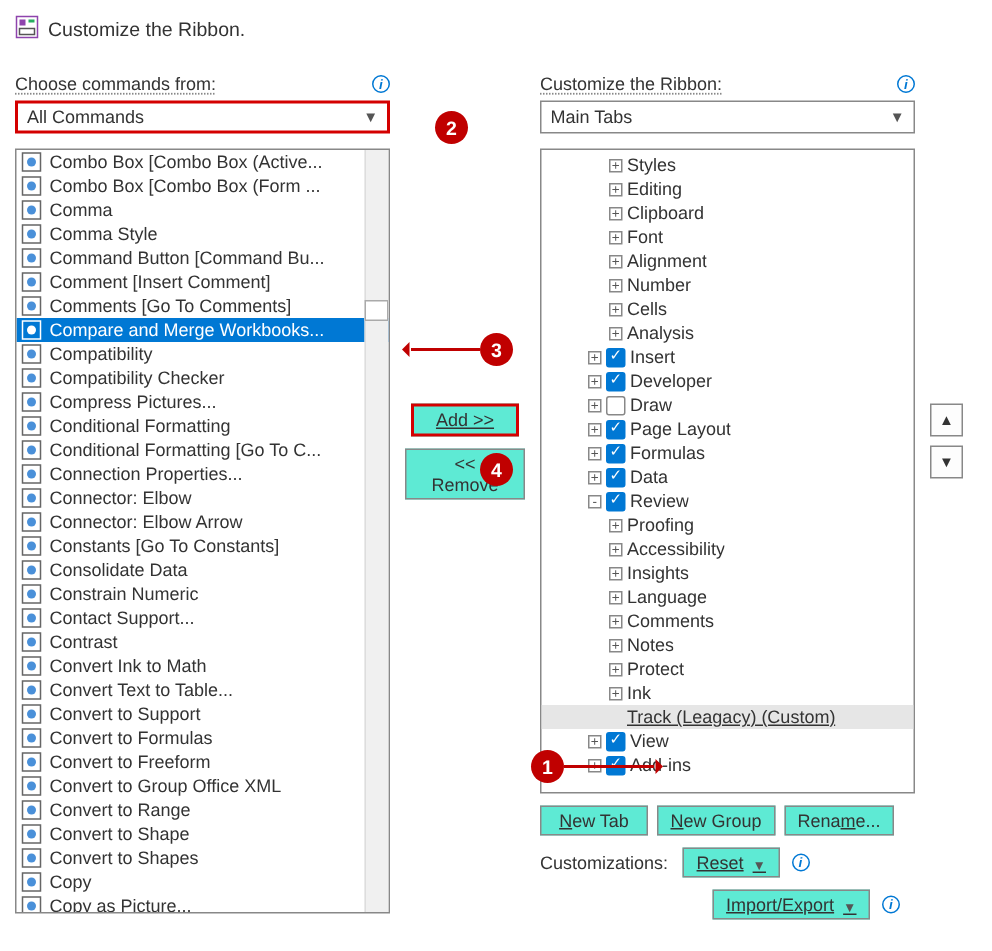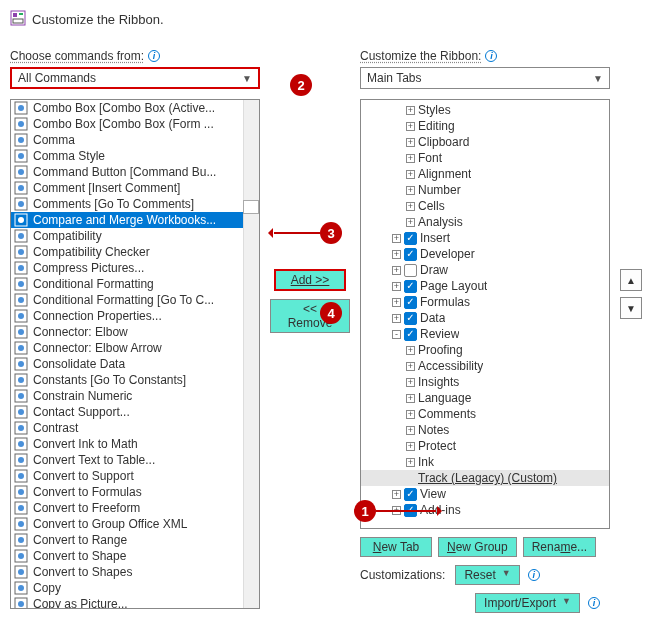--- a/index.html
+++ b/index.html
@@ -7,21 +7,21 @@
 .header { display: flex; align-items: center; gap: 6px; margin-bottom: 20px; }
 .header-icon svg { width: 16px; height: 16px; }
 .header-title { font-size: 13px; }
 
 .cols { display: flex; gap: 10px; align-items: flex-start; }
 .col-left { width: 250px; }
 .col-mid { width: 80px; padding-top: 220px; display: flex; flex-direction: column; align-items: center; }
 .col-right { width: 250px; }
 .col-arrows { width: 24px; padding-top: 220px; display: flex; flex-direction: column; gap: 6px; }
 
-.label-row { display: flex; align-items: center; gap: 4px; margin-bottom: 4px; }
+.label-row { display: flex; align-items: center; gap: 4px; margin-bottom: 4px; justify-content: space-between; }
 .info-icon { width: 12px; height: 12px; border-radius: 50%; border: 1px solid #0078d4; color: #0078d4; display: inline-flex; align-items: center; justify-content: center; font-size: 9px; font-style: italic; font-weight: bold; }
 .underline-label { text-decoration: underline dotted #888; text-underline-offset: 2px; }
 
 .combo { display: flex; align-items: center; justify-content: space-between; border: 1px solid #888; padding: 2px 6px; height: 22px; background: #fff; }
 .combo.red-box { border: 2px solid #d40000; }
 .combo .chev { font-size: 10px; color: #555; }
 
 .listbox { border: 1px solid #888; margin-top: 10px; height: 510px; overflow: hidden; position: relative; }
 .list-inner { position: absolute; inset: 0; overflow: hidden; }
 .list-item { display: flex; align-items: center; height: 16px; padding: 0 2px; gap: 4px; white-space: nowrap; }
@@ -38,21 +38,21 @@
 .expander { width: 9px; height: 9px; border: 1px solid #888; display: inline-flex; align-items: center; justify-content: center; font-size: 9px; line-height: 1; color: #555; flex: 0 0 9px; }
 .spacer { display:inline-block; }
 .chk { width: 13px; height: 13px; border: 1px solid #888; border-radius: 2px; display: inline-flex; align-items: center; justify-content: center; flex: 0 0 13px; }
 .chk.checked { background: #0078d4; border-color: #0078d4; }
 .chk.checked::after { content: "✓"; color: #fff; font-size: 10px; line-height: 1; }
 .tree-label { overflow: hidden; text-overflow: ellipsis; }
 .tree-row.hl { background: #e6e6e6; text-decoration: underline; }
 
 .btn { border: 1px solid #888; background: #5eead4; padding: 2px 8px; min-width: 72px; text-align: center; display: inline-block; }
 .btn.red-box { border: 2px solid #d40000; }
-.btn.combo-btn { display:inline-flex; align-items:flex-start; gap:6px; min-width:0;}
+.btn.combo-btn { display:inline-flex; align-items:flex-end; gap:6px; min-width:0;text-decoration:underline;}
 .btn .chev { font-size:9px; color:#555; }
 .mid-gap { height: 8px; }
 
 .arrow-btn { width: 22px; height: 22px; border: 1px solid #888; background: #fdfdfd; display: flex; align-items: center; justify-content: center; font-size: 10px; }
 
 .bottom-row { display: flex; gap: 6px; margin-top: 8px; align-items:center; }
 .bottom-row .lbl { margin-right: 4px; }
 .info-inline { margin-left: 2px; }
 
 .callout { position: absolute; width: 22px; height: 22px; border-radius: 50%; background: #c00000; color: #fff; display: flex; align-items: center; justify-content: center; font-weight: bold; font-size: 13px; z-index: 10; }
@@ -239,30 +239,30 @@
               </span>
               <span class="li-text">Connector: Elbow Arrow</span>
             </div>
             <div class="list-item">
               <span class="li-icon">
                 <svg viewBox="0 0 14 14">
                   <rect x="1" y="1" width="12" height="12" fill="none" stroke="#666"></rect>
                   <circle cx="7" cy="7" r="3" fill="#4a90d9"></circle>
                 </svg>
               </span>
+              <span class="li-text">Constants [Go To Constants]</span>
+            </div>
+            <div class="list-item">
+              <span class="li-icon">
+                <svg viewBox="0 0 14 14">
+                  <rect x="1" y="1" width="12" height="12" fill="none" stroke="#666"></rect>
+                  <circle cx="7" cy="7" r="3" fill="#4a90d9"></circle>
+                </svg>
+              </span>
               <span class="li-text">Consolidate Data</span>
-            </div>
-            <div class="list-item">
-              <span class="li-icon">
-                <svg viewBox="0 0 14 14">
-                  <rect x="1" y="1" width="12" height="12" fill="none" stroke="#666"></rect>
-                  <circle cx="7" cy="7" r="3" fill="#4a90d9"></circle>
-                </svg>
-              </span>
-              <span class="li-text">Constants [Go To Constants]</span>
             </div>
             <div class="list-item">
               <span class="li-icon">
                 <svg viewBox="0 0 14 14">
                   <rect x="1" y="1" width="12" height="12" fill="none" stroke="#666"></rect>
                   <circle cx="7" cy="7" r="3" fill="#4a90d9"></circle>
                 </svg>
               </span>
               <span class="li-text">Constrain Numeric</span>
             </div>

